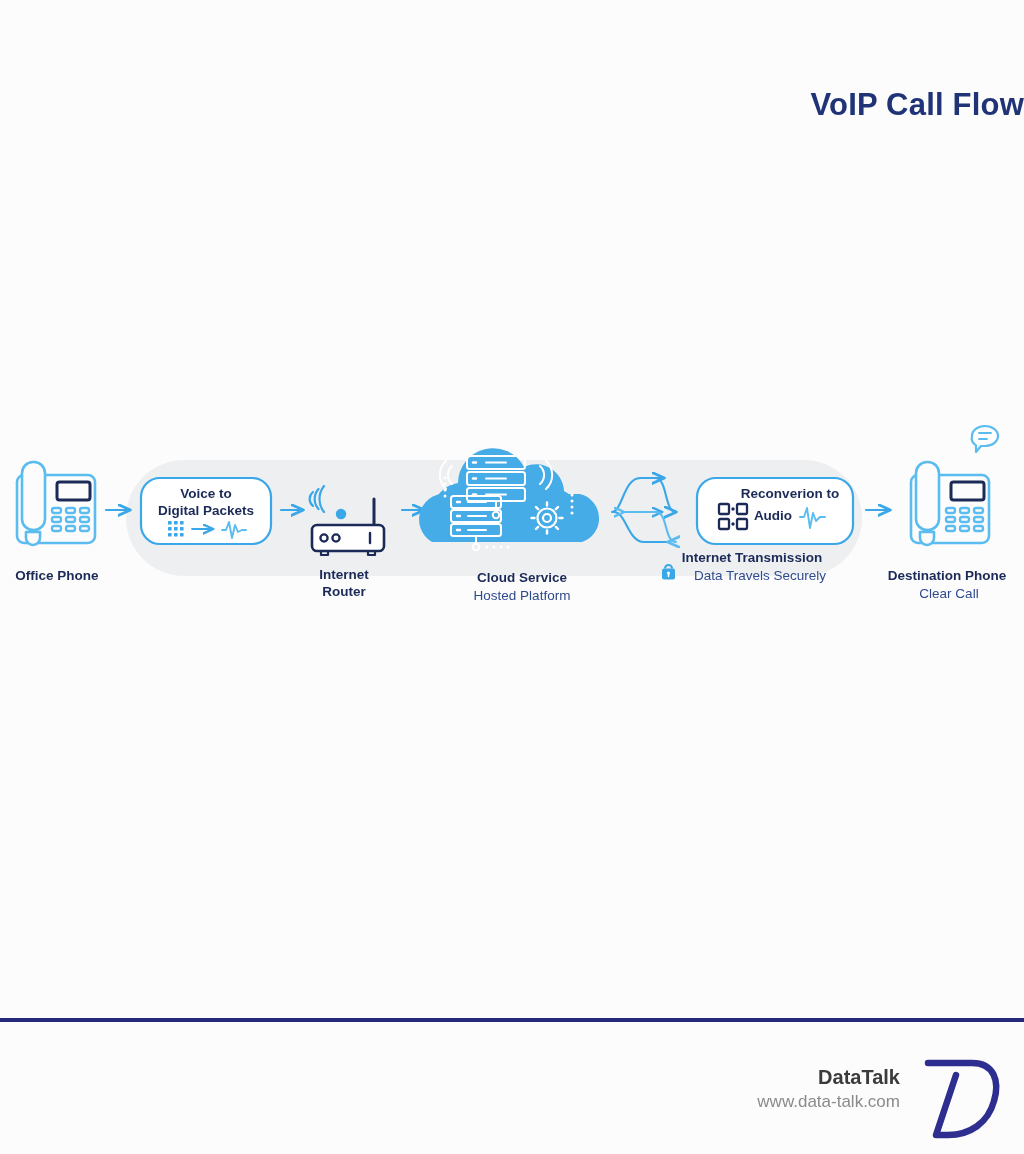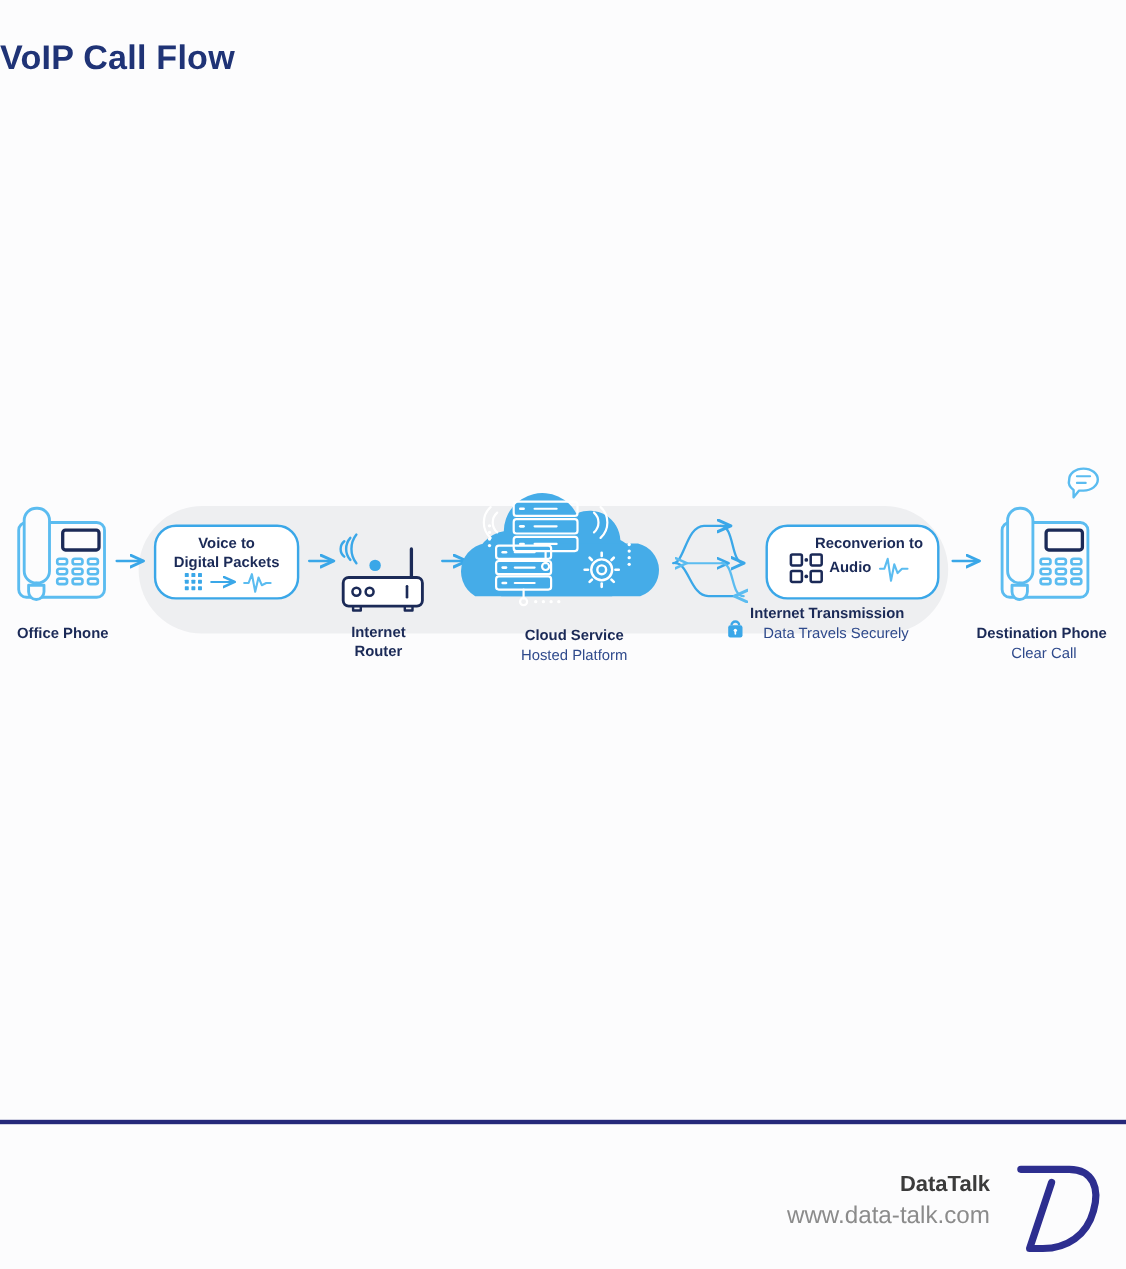--- a/index.html
+++ b/index.html
@@ -13,22 +13,22 @@
     font-family: "Liberation Sans", sans-serif;
     position: relative;
     overflow: hidden;
   }
 
   
   #header {
     position: absolute;
     top: 0; left: 0;
     width: 1024px;
-    text-align: left;
-    padding-top: 36px;
+    text-align: right;
+    padding-top: 88px;
   }
   #title {
     font-size: 31px;
     font-weight: bold;
     color: #1f3376;
     letter-spacing: 0.2px;
     line-height: 1.1;
     margin: 0;
   }
   #subtitle {
@@ -70,21 +70,21 @@
     top: 20px;
     text-align: right;
   }
   #brand-name {
     font-size: 20px;
     font-weight: bold;
     color: #3b3b3b;
     line-height: 1.2;
   }
   #brand-url {
-    font-size: 22px;
+    font-size: 17px;
     color: #8b8b8b;
     line-height: 1.3;
     margin-top: 2px;
   }
   #brand-logo {
     position: absolute;
     right: 14px;
     top: 8px;
     width: 100px;
     height: 92px;

